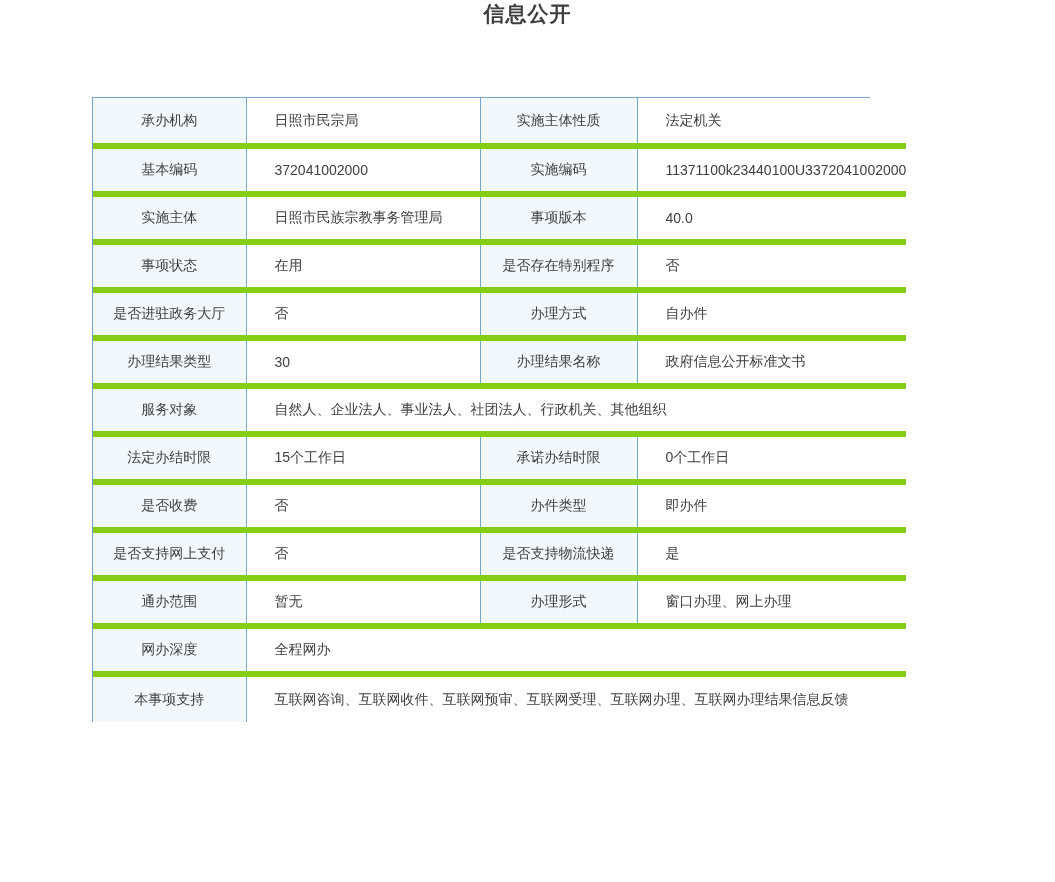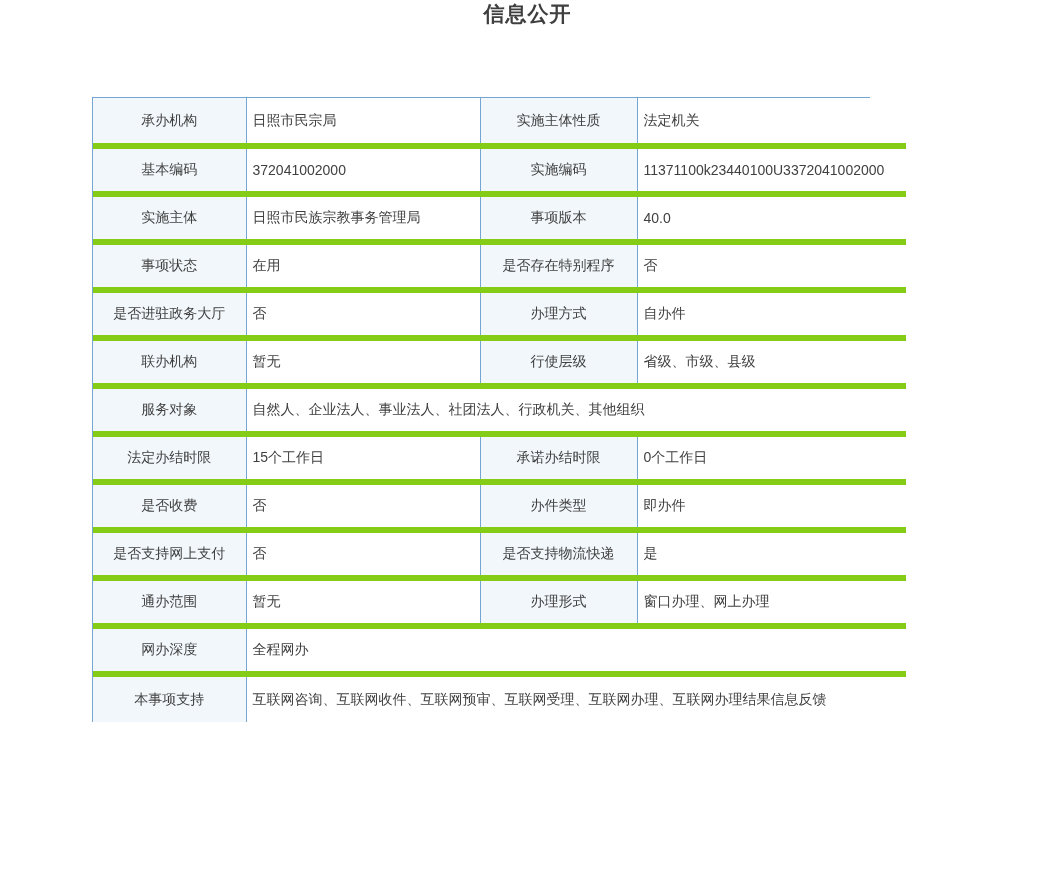--- a/index.html
+++ b/index.html
@@ -53,21 +53,21 @@
   table.info-table tr:first-child td { border-top: none; }
   table.info-table td:first-child { border-left: none; }
   td.cell-label {
     background: #f2f7fb;
     text-align: center;
     color: #3f3f3f;
   }
   td.cell-value {
     background: #ffffff;
     text-align: left;
-    padding-left: 6px;
+    padding-left: 28px;
     padding-right: 8px;
     color: #404040;
   }
 </style>
 </head>
 <body>
 
 <div class="page-title">信息公开</div>
 
 <div class="info-table-wrap">
@@ -103,24 +103,24 @@
         <td class="cell-label">是否存在特别程序</td>
         <td class="cell-value">否</td>
       </tr>
       <tr>
         <td class="cell-label">是否进驻政务大厅</td>
         <td class="cell-value">否</td>
         <td class="cell-label">办理方式</td>
         <td class="cell-value">自办件</td>
       </tr>
       <tr>
-        <td class="cell-label">联办机构</td>
-        <td class="cell-value">暂无</td>
-        <td class="cell-label">行使层级</td>
-        <td class="cell-value">省级、市级、县级</td>
+        <td class="cell-label">办理结果类型</td>
+        <td class="cell-value">30</td>
+        <td class="cell-label">办理结果名称</td>
+        <td class="cell-value">政府信息公开标准文书</td>
       </tr>
       <tr>
         <td class="cell-label">服务对象</td>
         <td class="cell-value" colspan="3">自然人、企业法人、事业法人、社团法人、行政机关、其他组织</td>
       </tr>
       <tr>
         <td class="cell-label">法定办结时限</td>
         <td class="cell-value">15个工作日</td>
         <td class="cell-label">承诺办结时限</td>
         <td class="cell-value">0个工作日</td>

